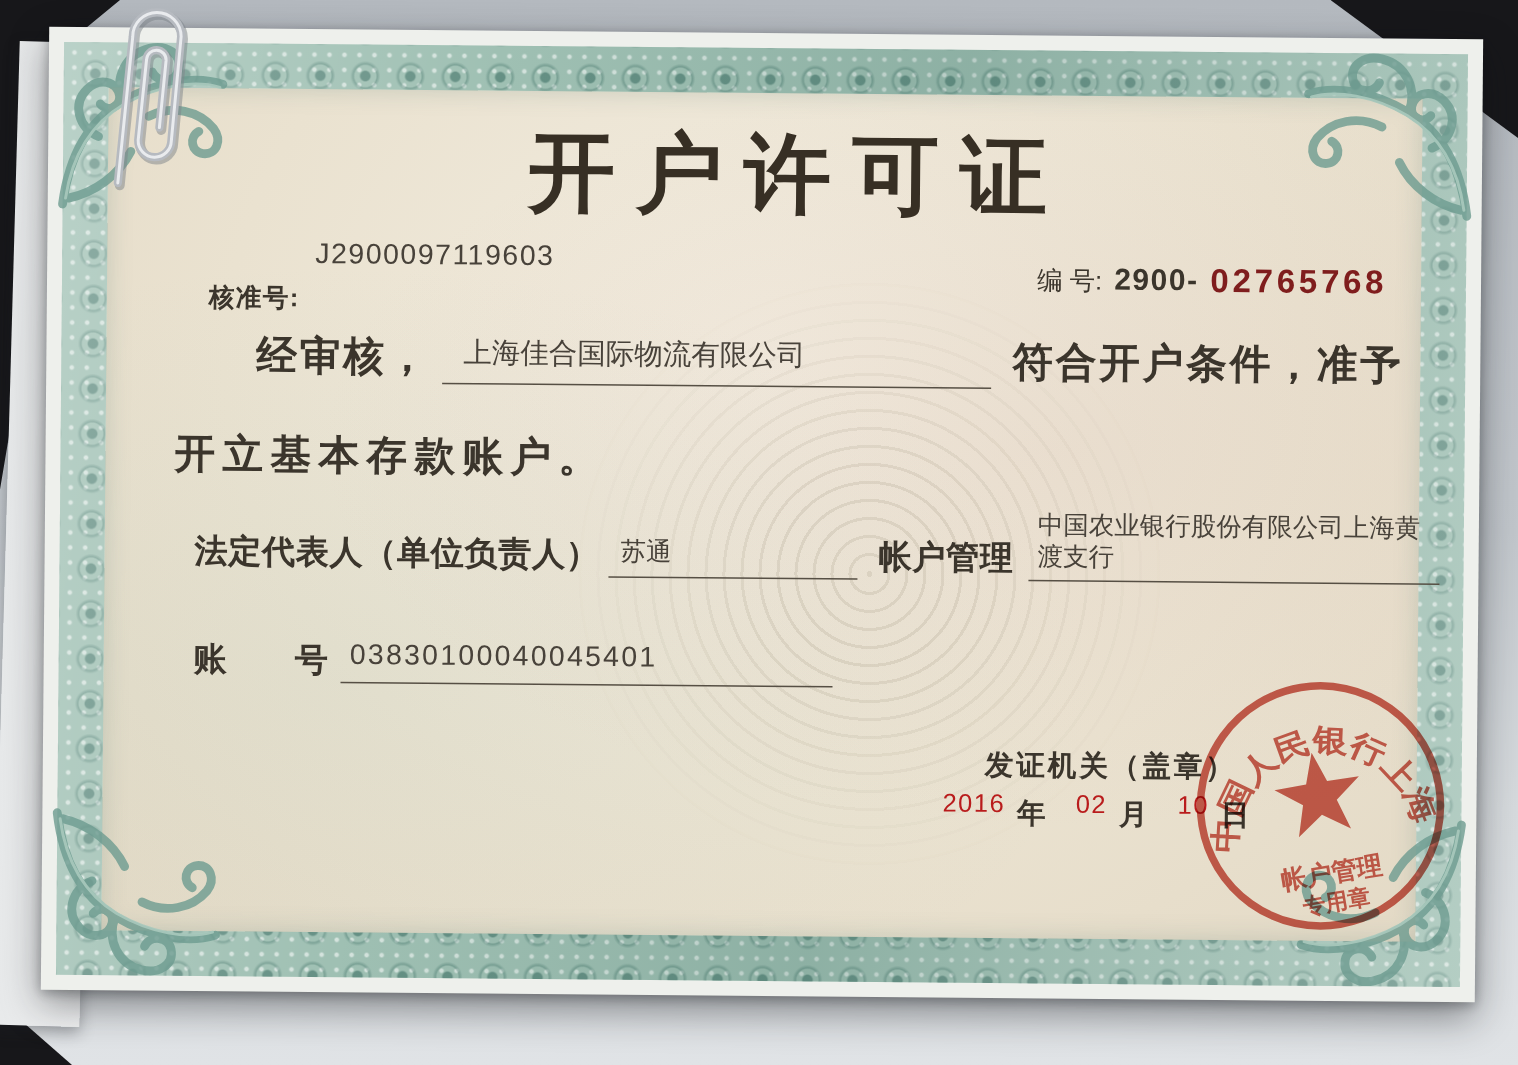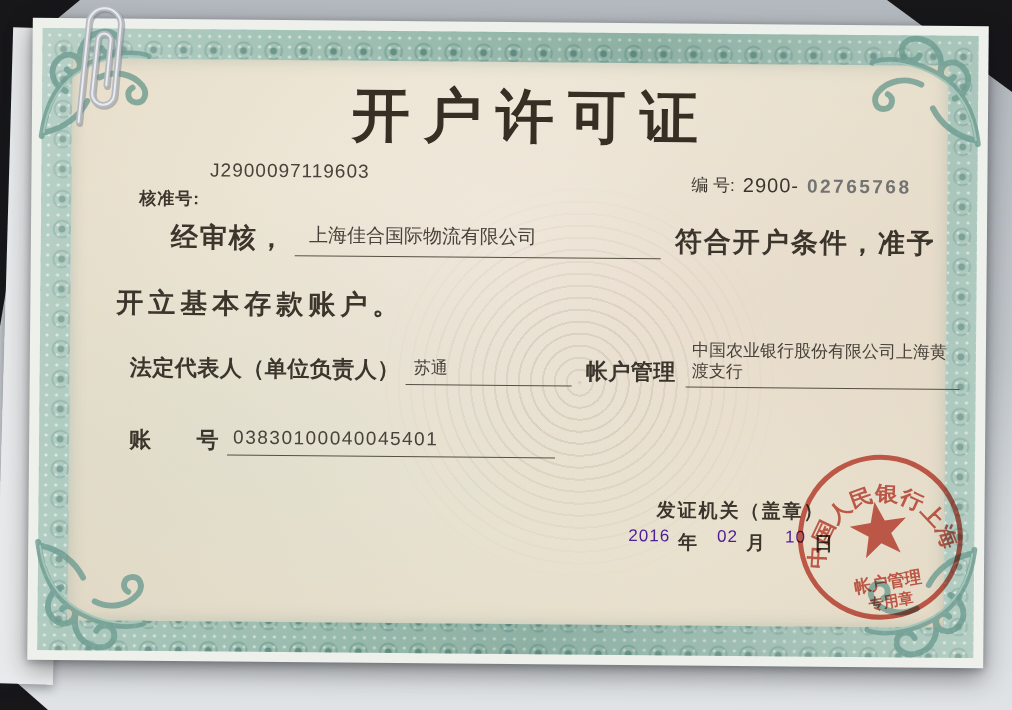--- a/index.html
+++ b/index.html
@@ -53,37 +53,37 @@
   .ink{color:#3b352c;}
   .val{color:#48423a;font-weight:400;}
   .cert-title{position:absolute;left:0;right:0;top:56px;text-align:center;text-indent:44px;
     font-size:58px;font-weight:700;letter-spacing:14px;color:#372f24;}
   .row{position:absolute;display:flex;}
   .approval-row{left:108px;top:140px;align-items:flex-start;gap:10px;}
   .approval-label{font-size:17px;font-weight:700;margin-top:28px;letter-spacing:1px;}
   .approval-value{font-size:19px;letter-spacing:1px;}
   .serial-row{left:660px;top:150px;align-items:center;gap:8px;}
   .serial-label{font-size:17px;font-weight:400;}
-  .serial-prefix{font-size:20px;font-weight:400;letter-spacing:1px;}
-  .serial-number{font-size:19px;color:#737373;letter-spacing:2.5px;font-weight:600;}
+  .serial-prefix{font-size:20px;font-weight:700;letter-spacing:1px;}
+  .serial-number{font-size:22px;color:#7f1d1d;letter-spacing:2.5px;font-weight:600;}
   .review-row{left:140px;top:200px;align-items:flex-end;}
   .big-label{font-size:27px;font-weight:700;letter-spacing:2px;white-space:nowrap;}
   .field{border-bottom:1.6px solid #564f44;display:flex;align-items:flex-end;}
   .company-field{width:352px;margin:0 14px 0 8px;padding:0 0 7px 14px;font-size:19px;}
   .review-line2{left:86px;top:266px;font-size:27px;font-weight:700;letter-spacing:5px;}
   .rep-row{left:100px;top:316px;align-items:flex-end;}
   .mid-label{font-size:22px;font-weight:700;letter-spacing:.5px;white-space:nowrap;}
   .rep-field{width:158px;margin:0 14px 0 6px;padding:0 0 5px 8px;font-size:17px;}
   .bank-field{width:268px;margin:0 0 0 10px;padding:0 0 4px 6px;font-size:17px;line-height:1.25;}
   .account-row{left:100px;top:406px;align-items:flex-end;}
   .account-field{width:322px;margin:0 0 0 8px;padding:0 0 6px 6px;font-size:19px;letter-spacing:1.5px;}
   .issuer-block{position:absolute;left:600px;top:474px;width:300px;}
   .issuer-label{font-size:19px;font-weight:700;letter-spacing:2px;padding-left:28px;}
   .date-row{display:flex;align-items:flex-end;margin-top:6px;}
-  .dt-num{font-size:17px;color:#4c1d95;position:relative;top:-9px;margin-right:8px;letter-spacing:1px;}
+  .dt-num{font-size:17px;color:#b91c1c;position:relative;top:-9px;margin-right:8px;letter-spacing:1px;}
   .dt-unit{font-size:19px;font-weight:700;margin-right:20px;}
   
   .seal{position:absolute;left:764px;top:424px;width:176px;height:176px;
     transform:rotate(-10deg);opacity:.85;mix-blend-mode:multiply;}
   
   .paperclip{position:absolute;left:64px;top:-8px;width:70px;height:140px;transform:rotate(7deg);z-index:5;}
   .hidden-defs{position:absolute;width:0;height:0;overflow:hidden;}
 </style>
 </head>
 <body>

